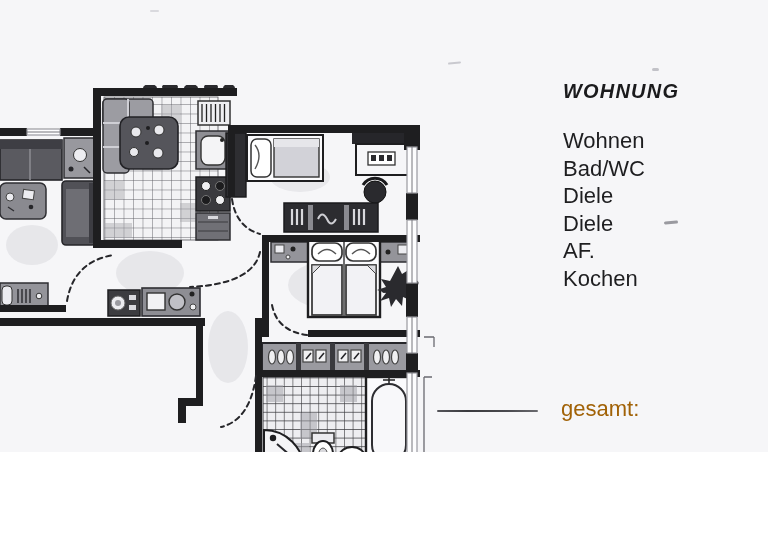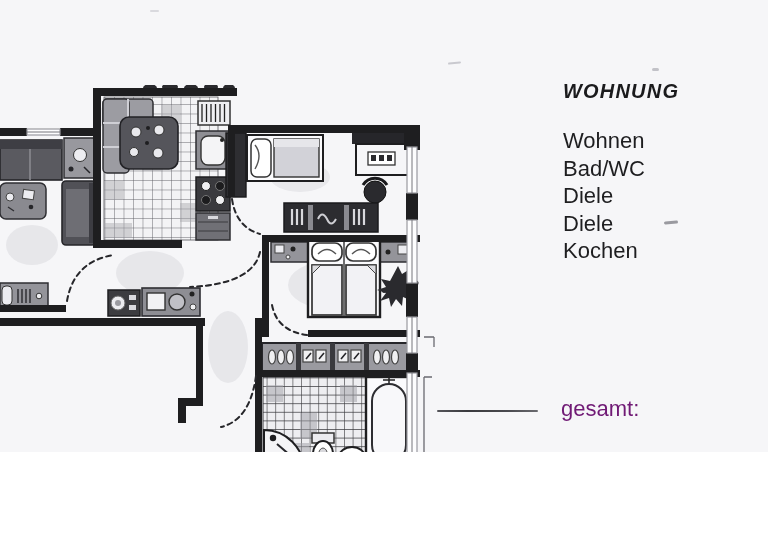--- a/index.html
+++ b/index.html
@@ -11,21 +11,21 @@
   }
   .legend-title{
     position:absolute;left:563px;top:80px;
     font-size:20px;font-weight:bold;font-style:italic;
     letter-spacing:1.2px;color:#1b1b1d;
   }
   .room-list{position:absolute;left:563px;top:127px;}
   .room{font-size:22px;line-height:27.5px;color:#1e1e20;white-space:nowrap;}
   .total-label{
     position:absolute;left:561px;top:396px;
-    font-size:22px;color:#701a75;
+    font-size:22px;color:#a16207;
   }
   .total-line{
     position:absolute;left:437px;top:410px;width:101px;height:2px;
     background:linear-gradient(90deg,#55555a,#3a3a3e 30%,#4a4a4f 70%,#6a6a6f);
     border-radius:1px;
   }
   .scan-line{
     position:absolute;left:0;top:499px;width:768px;height:2px;
     background:linear-gradient(90deg,
       rgba(130,130,136,.55), rgba(160,160,166,.25) 30%,
@@ -338,20 +338,21 @@
     </g>
   </svg>
 
   <div class="legend-title">WOHNUNG</div>
 
   <div class="room-list">
     <div class="room">Wohnen</div>
     <div class="room">Bad/WC</div>
     <div class="room">Diele</div>
     <div class="room">Diele</div>
+    <div class="room">AF.</div>
     <div class="room">Kochen</div>
   </div>
 
   <div class="total-line"></div>
   <div class="total-label">gesamt:</div>
 
   <div class="scan-line"></div>
   <div class="footer-bar"></div>
   <div class="speck speck-a"></div>
   <div class="speck speck-b"></div>

